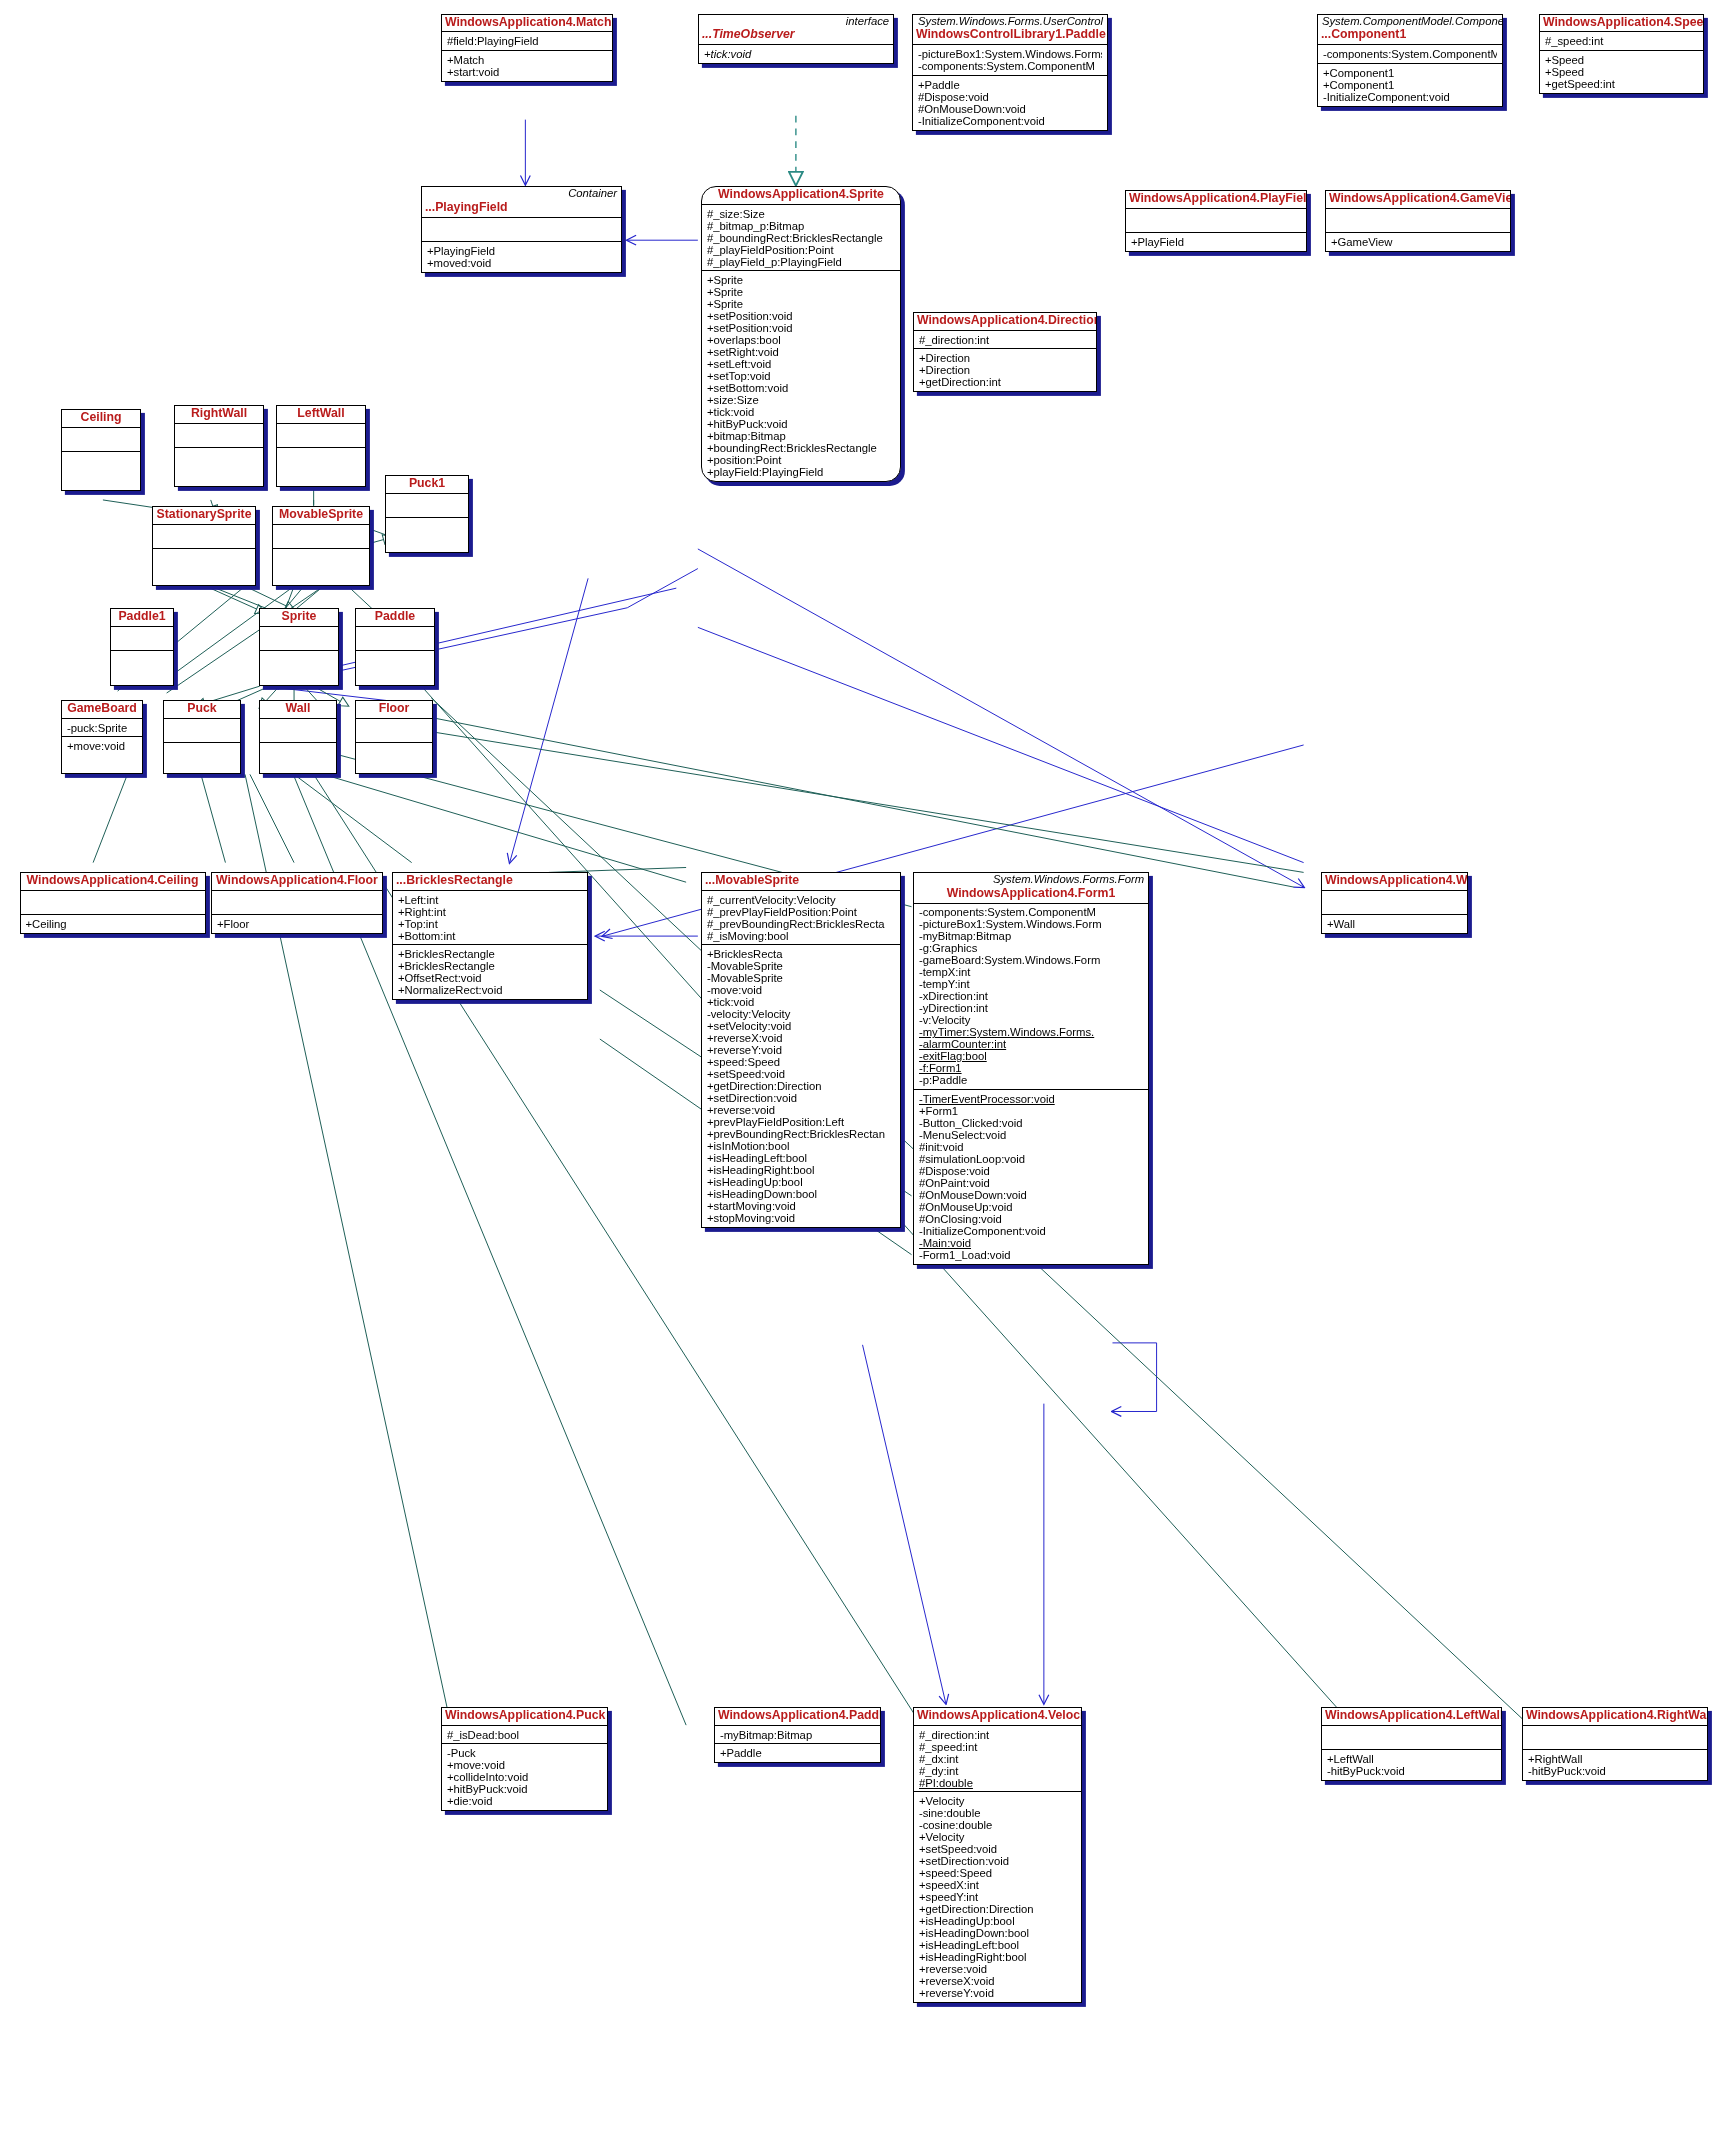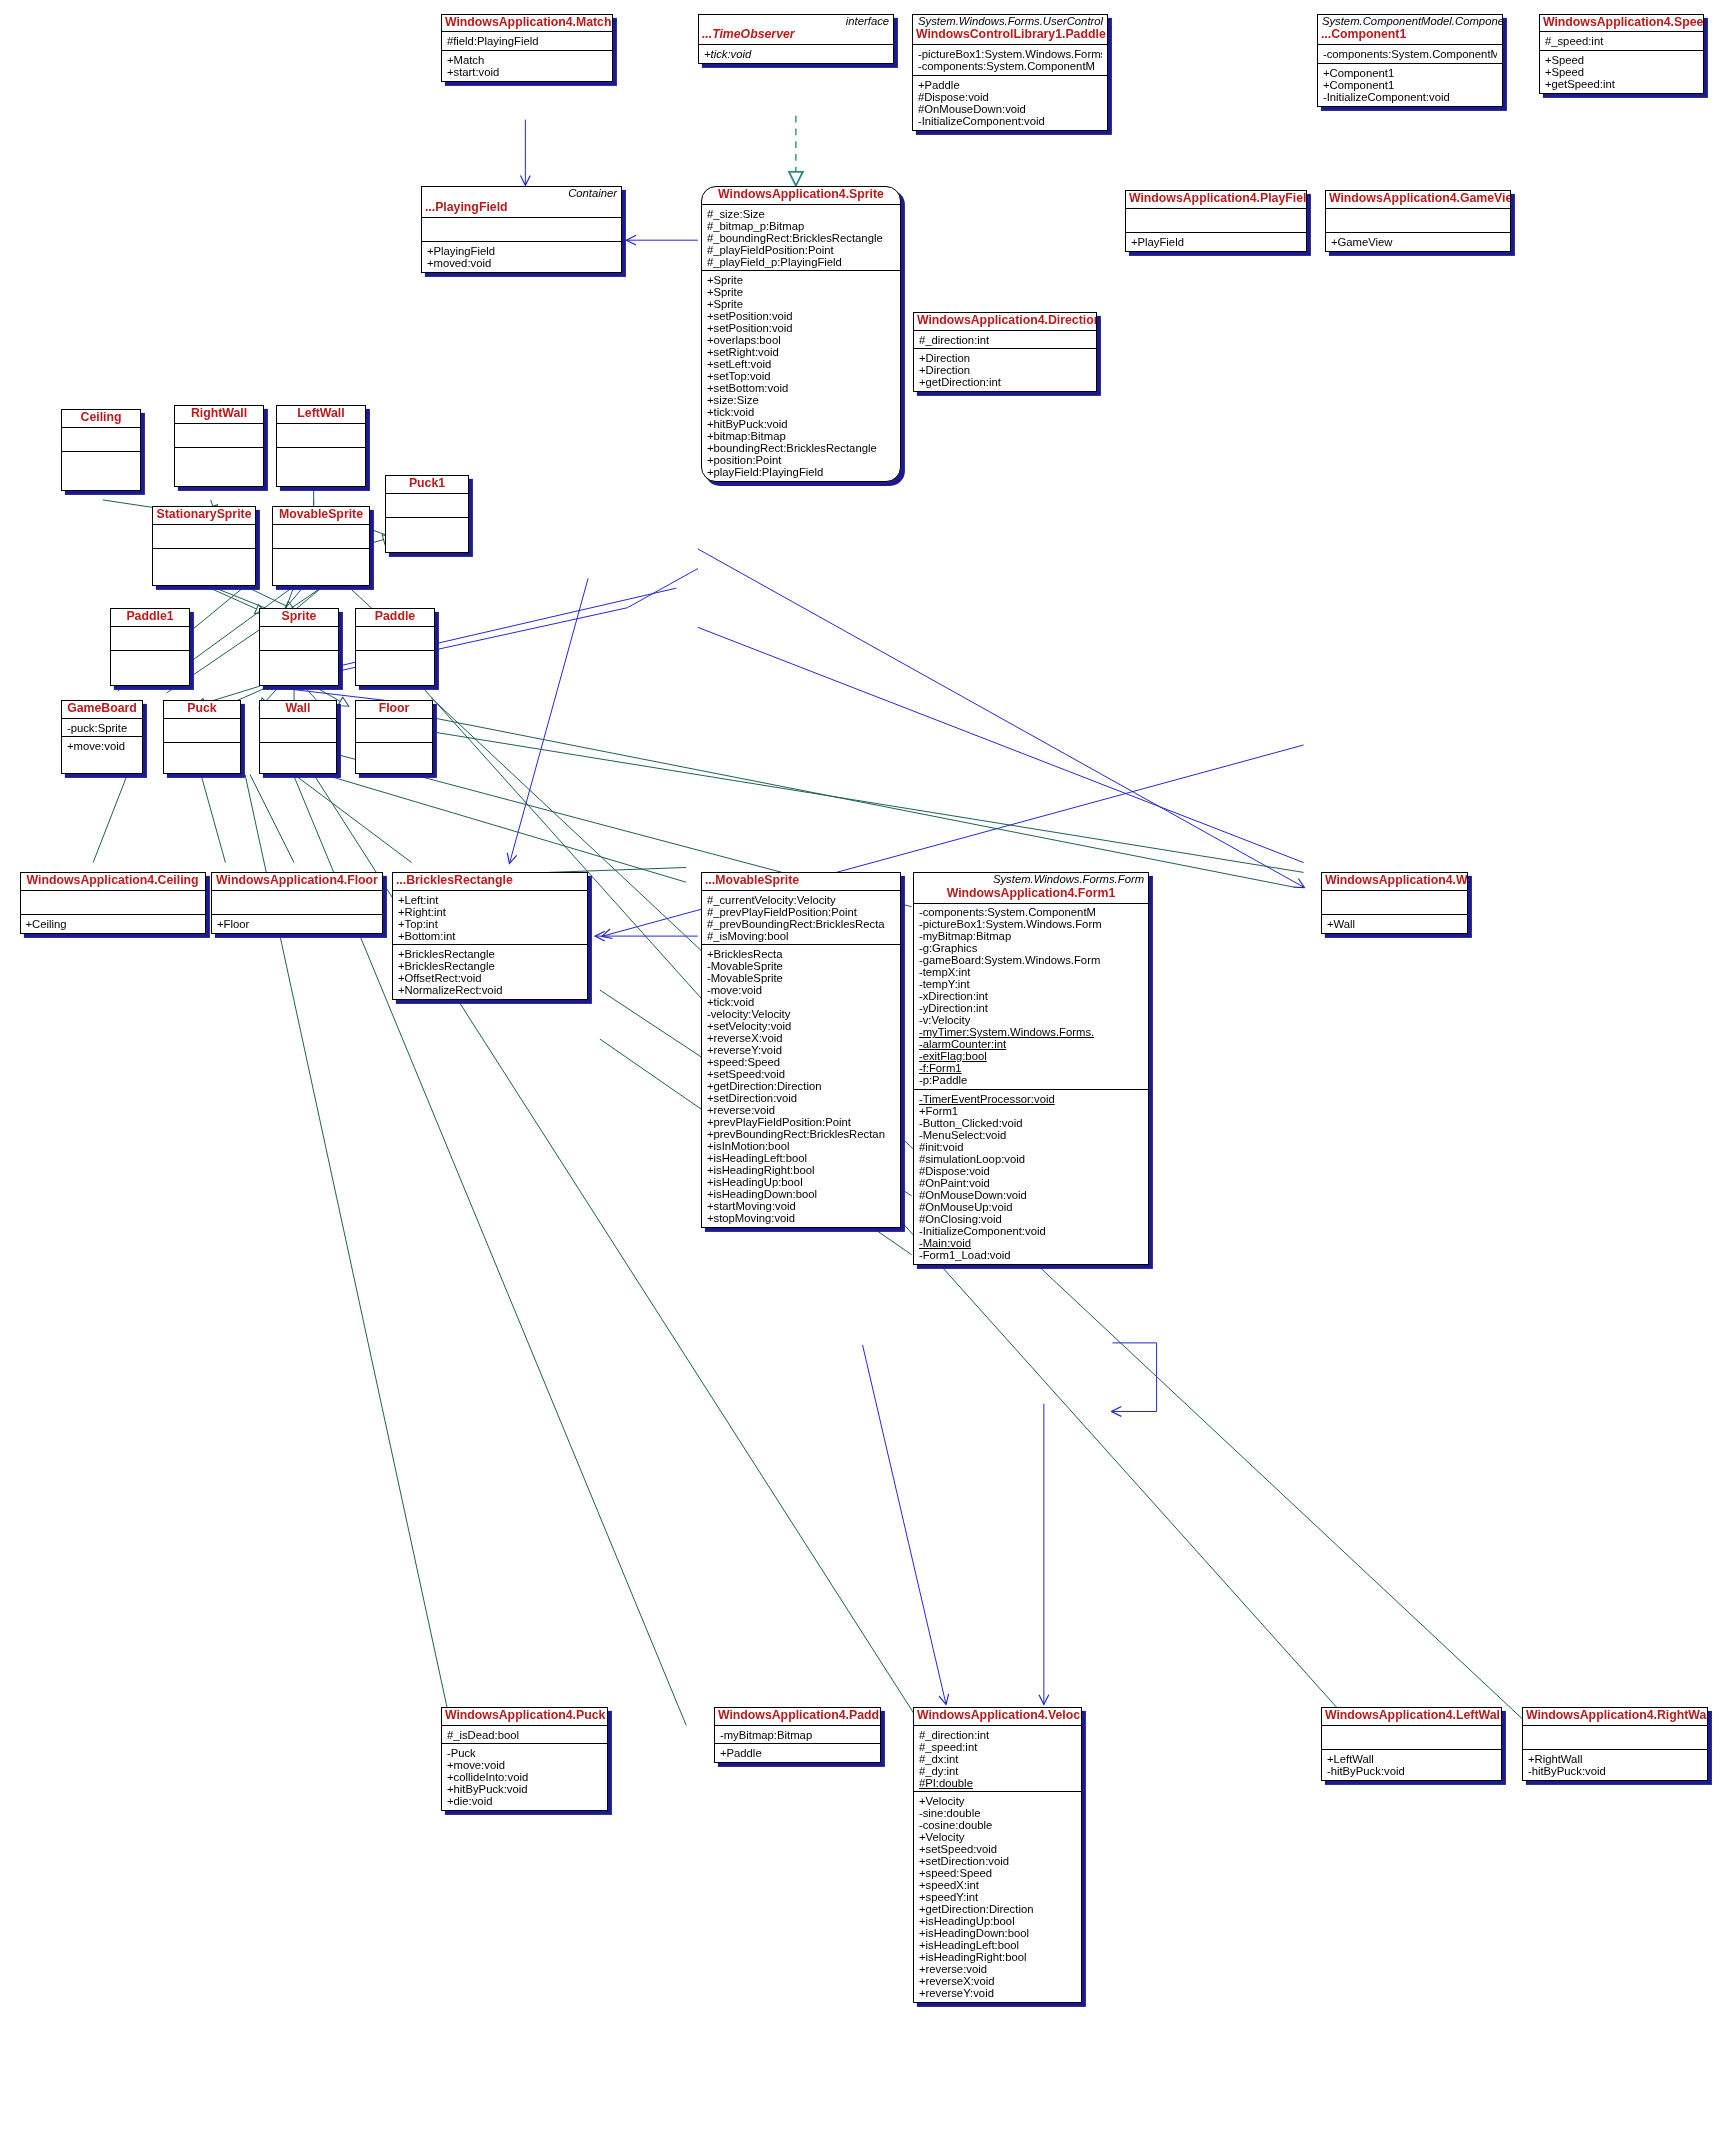--- a/index.html
+++ b/index.html
@@ -265,21 +265,21 @@
 <div class="cls" style="left:152px;top:506px;width:104px;height:80px;">
   <div class="name">StationarySprite</div>
   <div class="sect empty"></div>
   <div class="sect empty"></div>
 </div>
 <div class="cls" style="left:272px;top:506px;width:98px;height:80px;">
   <div class="name">MovableSprite</div>
   <div class="sect empty"></div>
   <div class="sect empty"></div>
 </div>
-<div class="cls" style="left:110px;top:608px;width:80px;height:78px;">
+<div class="cls" style="left:110px;top:608px;width:64px;height:78px;">
   <div class="name">Paddle1</div>
   <div class="sect empty"></div>
   <div class="sect empty"></div>
 </div>
 <div class="cls" style="left:259px;top:608px;width:80px;height:78px;">
   <div class="name">Sprite</div>
   <div class="sect empty"></div>
   <div class="sect empty"></div>
 </div>
 <div class="cls" style="left:355px;top:608px;width:80px;height:78px;">
@@ -360,21 +360,21 @@
         <div class="row">+tick:void</div>
         <div class="row">-velocity:Velocity</div>
         <div class="row">+setVelocity:void</div>
         <div class="row">+reverseX:void</div>
         <div class="row">+reverseY:void</div>
         <div class="row">+speed:Speed</div>
         <div class="row">+setSpeed:void</div>
         <div class="row">+getDirection:Direction</div>
         <div class="row">+setDirection:void</div>
         <div class="row">+reverse:void</div>
-        <div class="row">+prevPlayFieldPosition:Point</div>
+        <div class="row">+prevPlayFieldPosition:Left</div>
         <div class="row">+prevBoundingRect:BricklesRectan</div>
         <div class="row">+isInMotion:bool</div>
         <div class="row">+isHeadingLeft:bool</div>
         <div class="row">+isHeadingRight:bool</div>
         <div class="row">+isHeadingUp:bool</div>
         <div class="row">+isHeadingDown:bool</div>
         <div class="row">+startMoving:void</div>
         <div class="row">+stopMoving:void</div>
       </div>
 </div>

